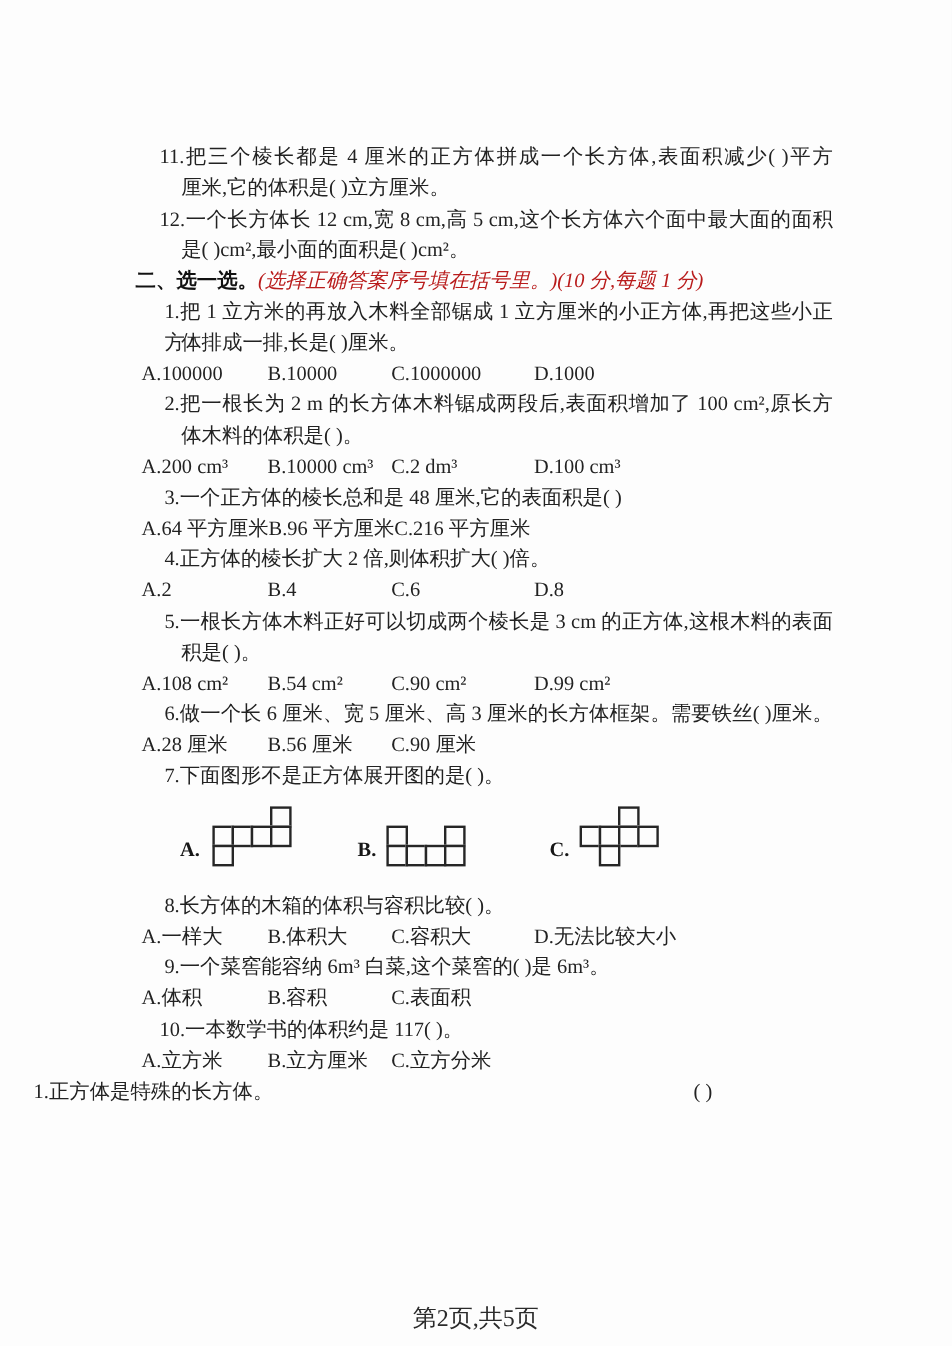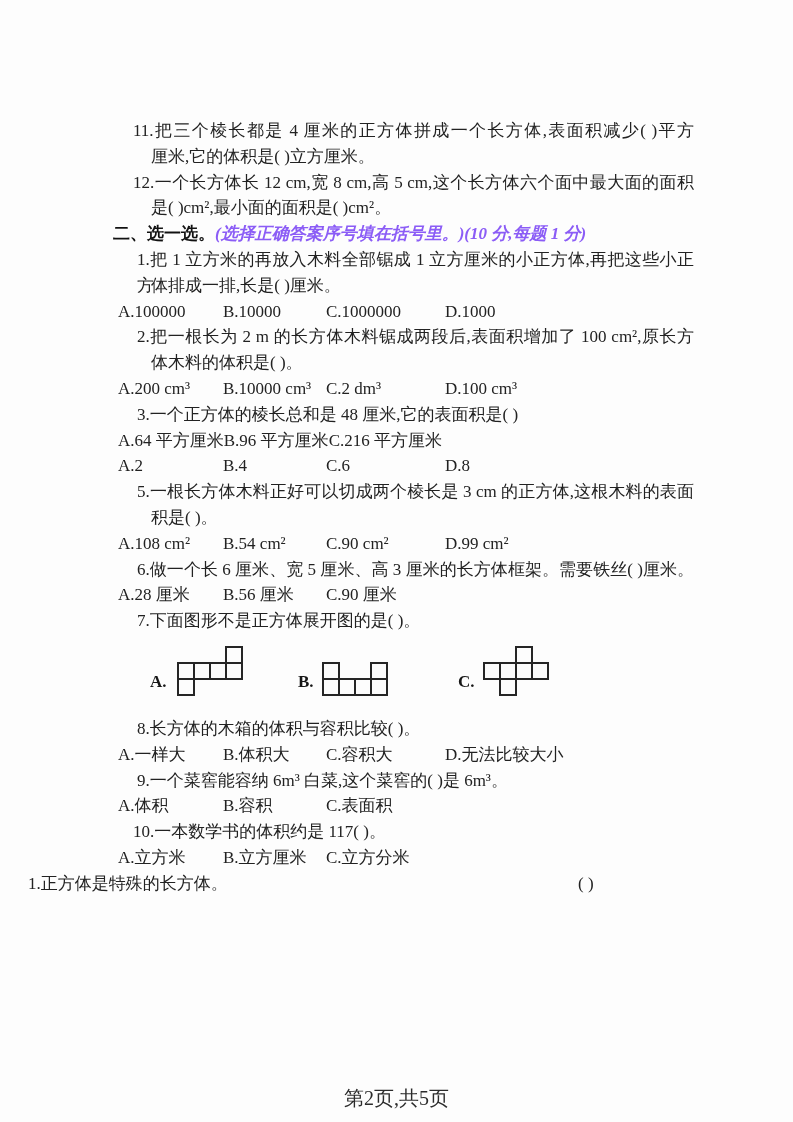--- a/index.html
+++ b/index.html
@@ -23,21 +23,21 @@
     right:0;
   }
   .line{
     height:25.8px;
     line-height:25.8px;
     font-size:17px;
     color:#222;
   }
   
   .sec{padding-left:113px;font-weight:bold;color:#111;}
-  .sec .note{font-weight:700;font-style:italic;color:#8b5cf6;}
+  .sec .note{font-weight:400;font-style:italic;color:#b91c1c;}
   .qnum2{padding-left:133px;}
   .qnum1{padding-left:137px;}
   .cont{padding-left:151px;}
   
   .full{
     text-align:justify;
     text-align-last:justify;
     padding-right:99px;
   }
   
@@ -124,20 +124,21 @@
       <span class="d">D.100 cm³</span>
     </div>
 
     <div class="line qnum1">3.一个正方体的棱长总和是 48 厘米,它的表面积是(  )</div>
     <div class="line opts">
       <span class="a">A.64 平方厘米</span>
       <span class="b">B.96 平方厘米</span>
       <span class="c">C.216 平方厘米</span>
     </div>
 
+    <div class="line qnum1">4.正方体的棱长扩大 2 倍,则体积扩大(  )倍。</div>
     <div class="line opts">
       <span class="a">A.2</span>
       <span class="b">B.4</span>
       <span class="c">C.6</span>
       <span class="d">D.8</span>
     </div>
 
     <div class="line qnum1 full">5.一根长方体木料正好可以切成两个棱长是 3 cm 的正方体,这根木料的表面</div>
     <div class="line cont">积是(  )。</div>
     <div class="line opts">

